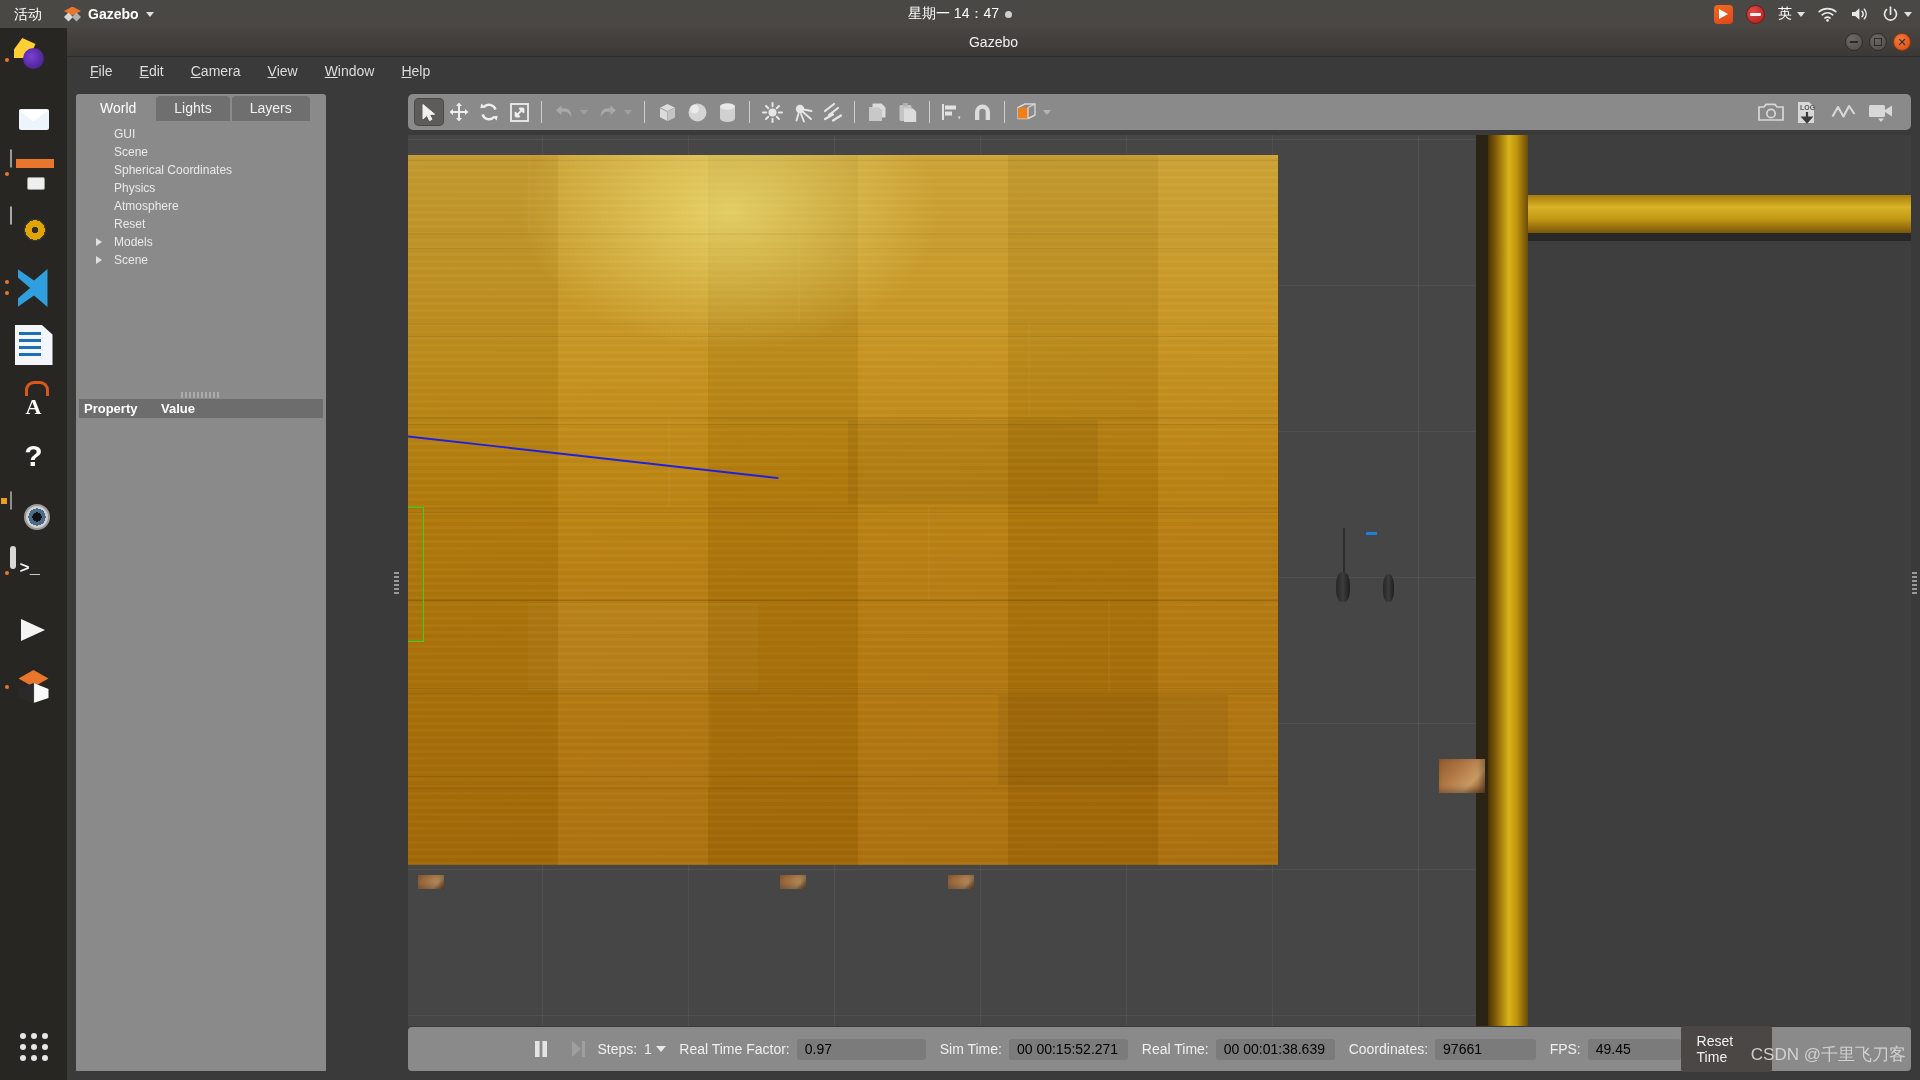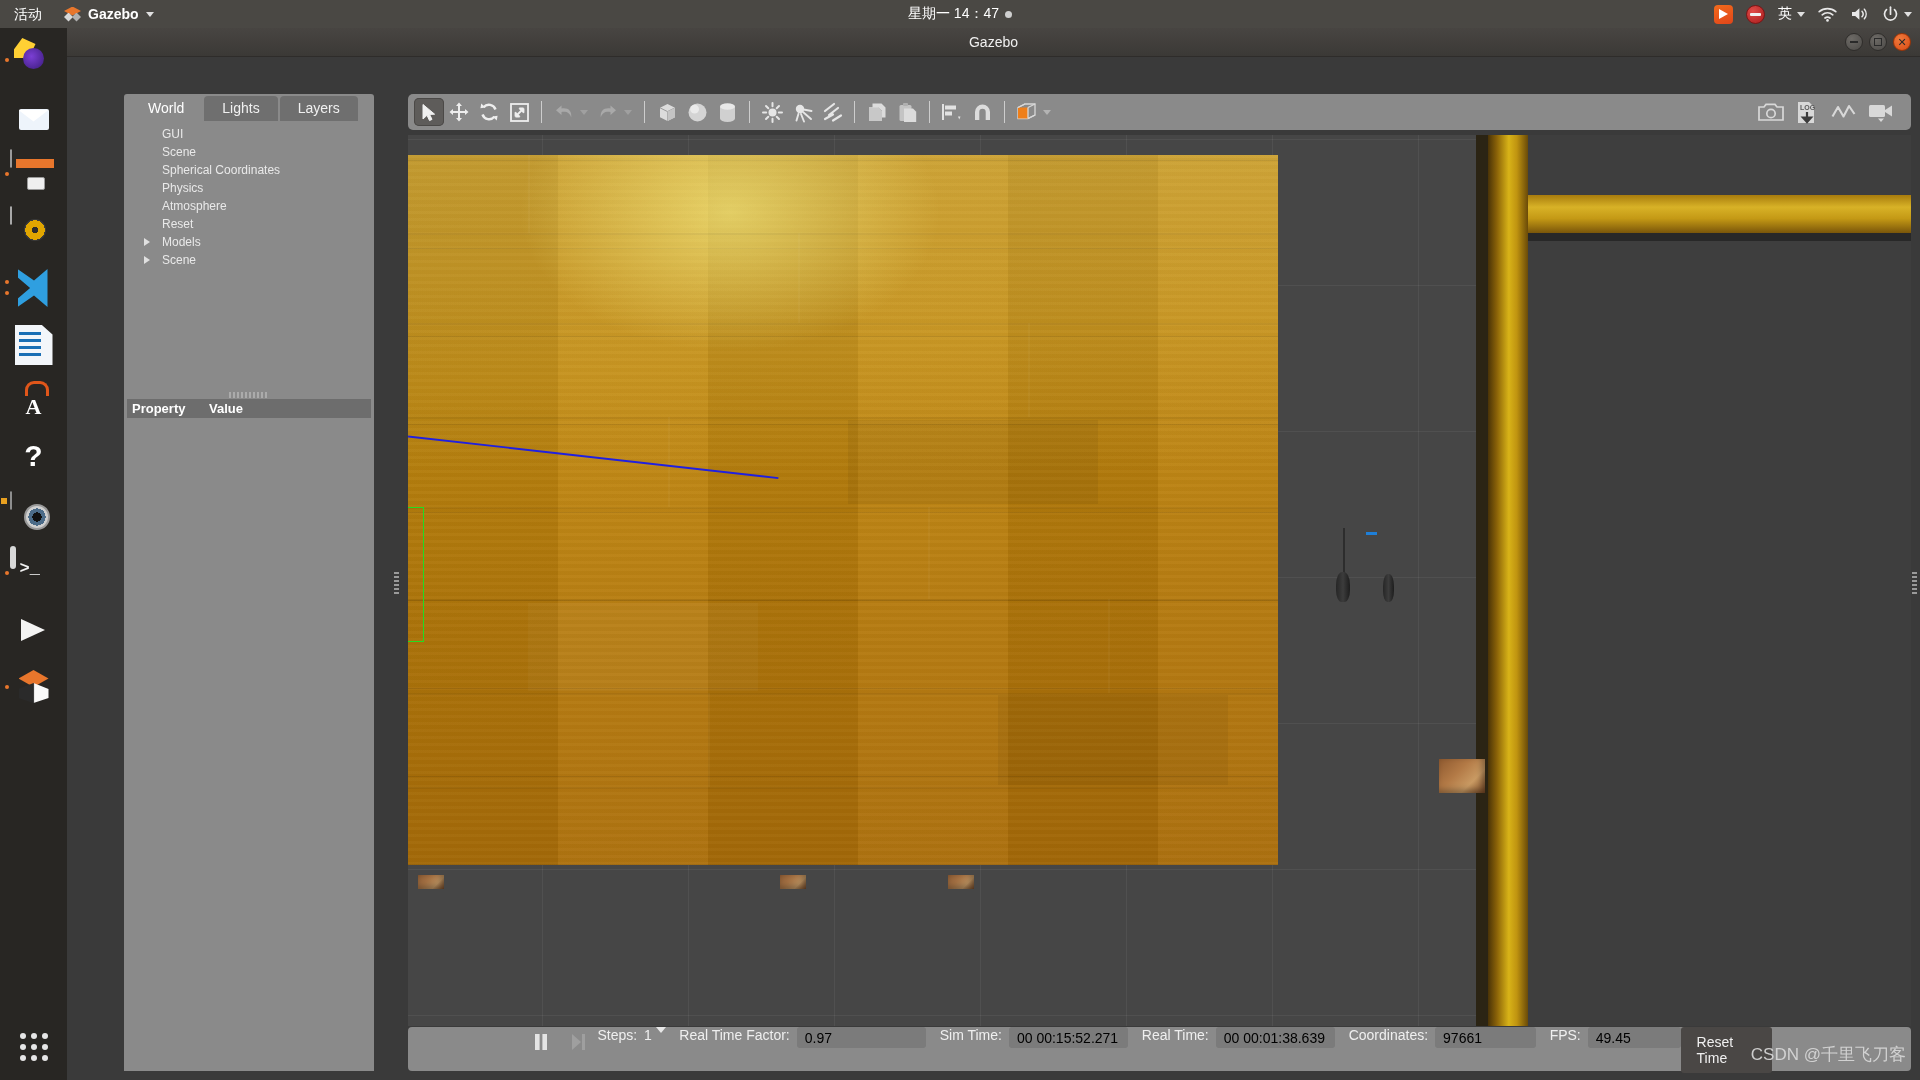--- a/index.html
+++ b/index.html
@@ -151,21 +151,21 @@
 
   
   #gz-menubar { height:28px; background:#3a3a3a; display:flex; align-items:center; padding-left:12px; gap:5px; }
   .menu-item { font-size:14px; color:#dcdcdc; padding:4px 11px; cursor:default; }
   .menu-item u { text-decoration:underline; }
 
   
   #gz-body { position:absolute; left:0; top:57px; right:0; bottom:0; }
 
   
-  #leftpanel { position:absolute; left:9px; top:9px; width:250px; bottom:9px; background:#8a8a8a; border-radius:3px;margin-left:48px; }
+  #leftpanel { position:absolute; left:9px; top:9px; width:250px; bottom:9px; background:#8a8a8a; border-radius:3px; }
   #lp-tabs { display:flex; padding-left:6px; height:27px; align-items:flex-end; gap:2px; }
   .lp-tab { padding:4px 18px 5px; font-size:14px; color:#f0f0f0; background:#6f6f6f;
     border-radius:4px 4px 0 0; line-height:16px; }
   .lp-tab.active { background:#8a8a8a; color:#ffffff; }
   #lp-tree { position:absolute; left:0; right:0; top:27px; height:278px; background:#8a8a8a;
     border-radius:0 4px 0 0; padding:6px 0 0 20px; }
   .tree-row { display:flex; align-items:flex-start; height:18px; font-size:12px; color:#e9e9e9; padding-left:0; }
   .tree-row .arrow { width:12px; display:inline-block; }
   .tree-row .arrow i { display:inline-block; width:0;height:0;
     border-top:4.5px solid transparent;border-bottom:4.5px solid transparent;border-left:6px solid #e0e0e0; }
@@ -236,21 +236,21 @@
   
   .prop-stick { position:absolute; background:#2d2d2d; }
   .prop-cyl { position:absolute; background:linear-gradient(90deg,#262626,#3c3c3c,#1d1d1d); border-radius:44% 44% 40% 40%; }
   .prop-box { position:absolute;
     background:linear-gradient(135deg,#8f5a30 0%,#b37a46 40%,#c99a63 70%,#7c4a25 100%);
     box-shadow:inset -3px -3px 6px rgba(0,0,0,.35); }
   .prop-blue { position:absolute; background:#1e7fd8; }
 
   
   #statusbar { position:absolute; left:8px; right:0; bottom:9px; height:44px; background:#8a8a8a;
-    border-radius:4px; display:flex; align-items:flex-start; padding:0 14px; gap:0; }
+    border-radius:4px; display:flex; align-items:center; padding:0 14px; gap:0; }
   .sb-btn { width:30px;height:30px;display:flex;align-items:center;justify-content:center; }
   .sb-label { font-size:14px; color:#efefef; margin-right:7px; white-space:nowrap; }
   .sb-field { background:#7b7b7b; border-radius:3px; height:21px; display:flex; align-items:center;
     padding:0 8px; font-size:14px; color:#000000; }
   .sb-gap { width:16px; }
   #resettime { margin-left:auto; background:#4a4745; color:#f0f0f0; font-size:14px;
     padding:7px 16px; border-radius:3px; }
   .steps-caret { width:0;height:0;border-left:5px solid transparent;border-right:5px solid transparent;
      border-top:6px solid #e8e8e8; margin-left:4px; }
 
@@ -386,20 +386,28 @@
         </span>
       <span class="wbtn">
           <span class="mx"></span>
         </span>
       <span class="wbtn close">
           <span>✕</span>
         </span>
     </div>
   </div>
 
+  <div id="gz-menubar">
+    <div class="menu-item"><u>F</u><span>ile</span></div>
+    <div class="menu-item"><u>E</u><span>dit</span></div>
+    <div class="menu-item"><u>C</u><span>amera</span></div>
+    <div class="menu-item"><u>V</u><span>iew</span></div>
+    <div class="menu-item"><u>W</u><span>indow</span></div>
+    <div class="menu-item"><u>H</u><span>elp</span></div>
+  </div>
 
   <div id="gz-body">
 
     <div id="leftpanel">
       <div id="lp-tabs">
         <div class="lp-tab active">World</div>
         <div class="lp-tab">Lights</div>
         <div class="lp-tab">Layers</div>
       </div>
 

